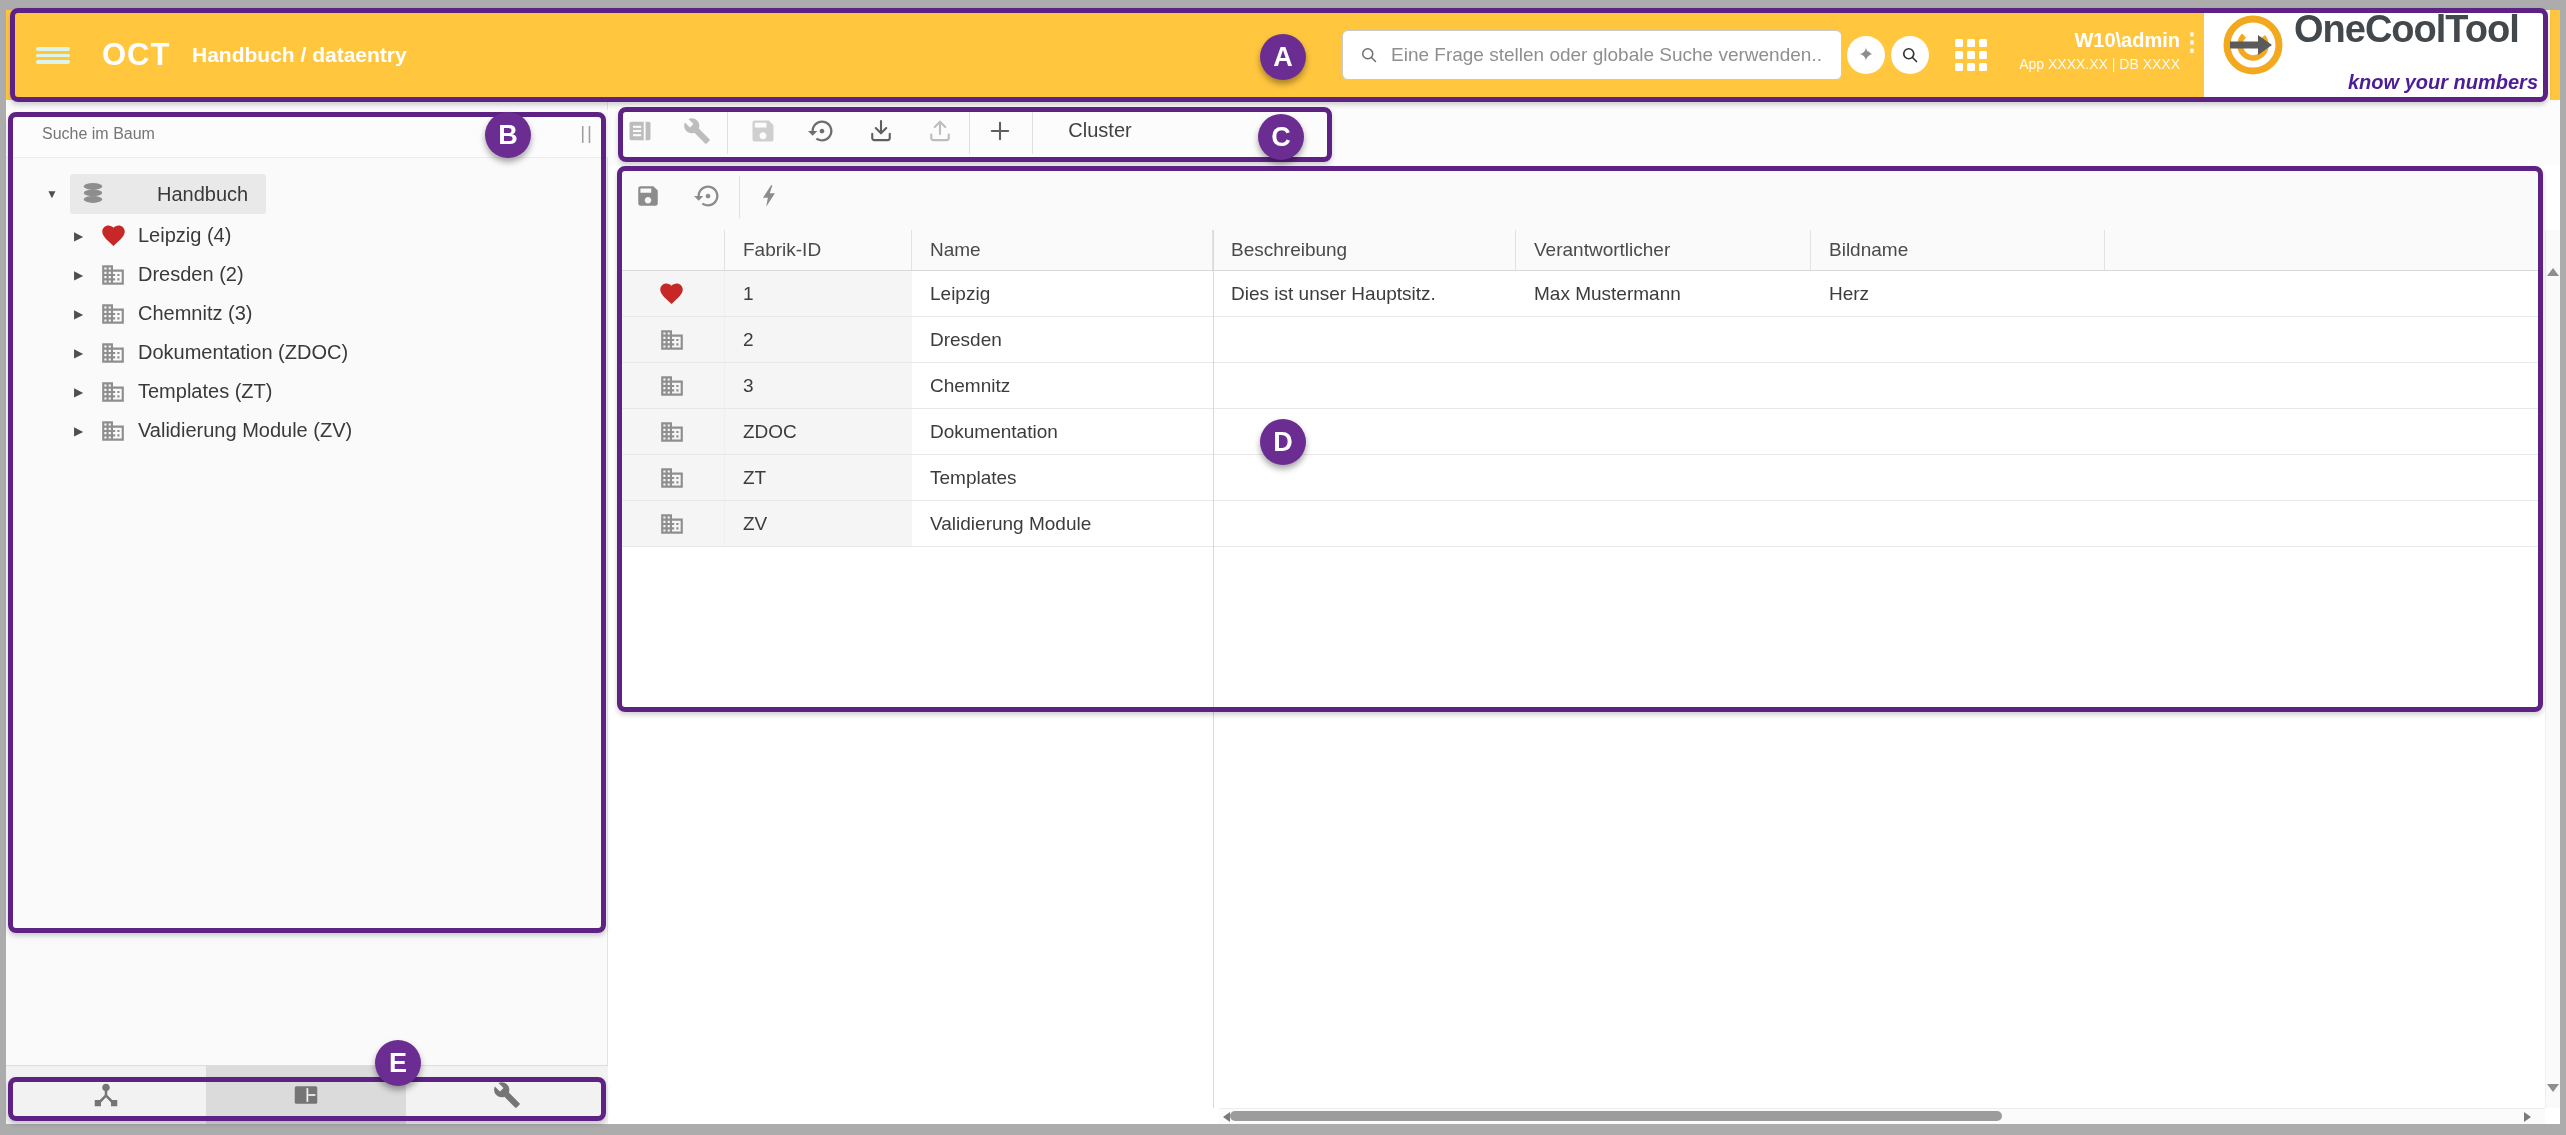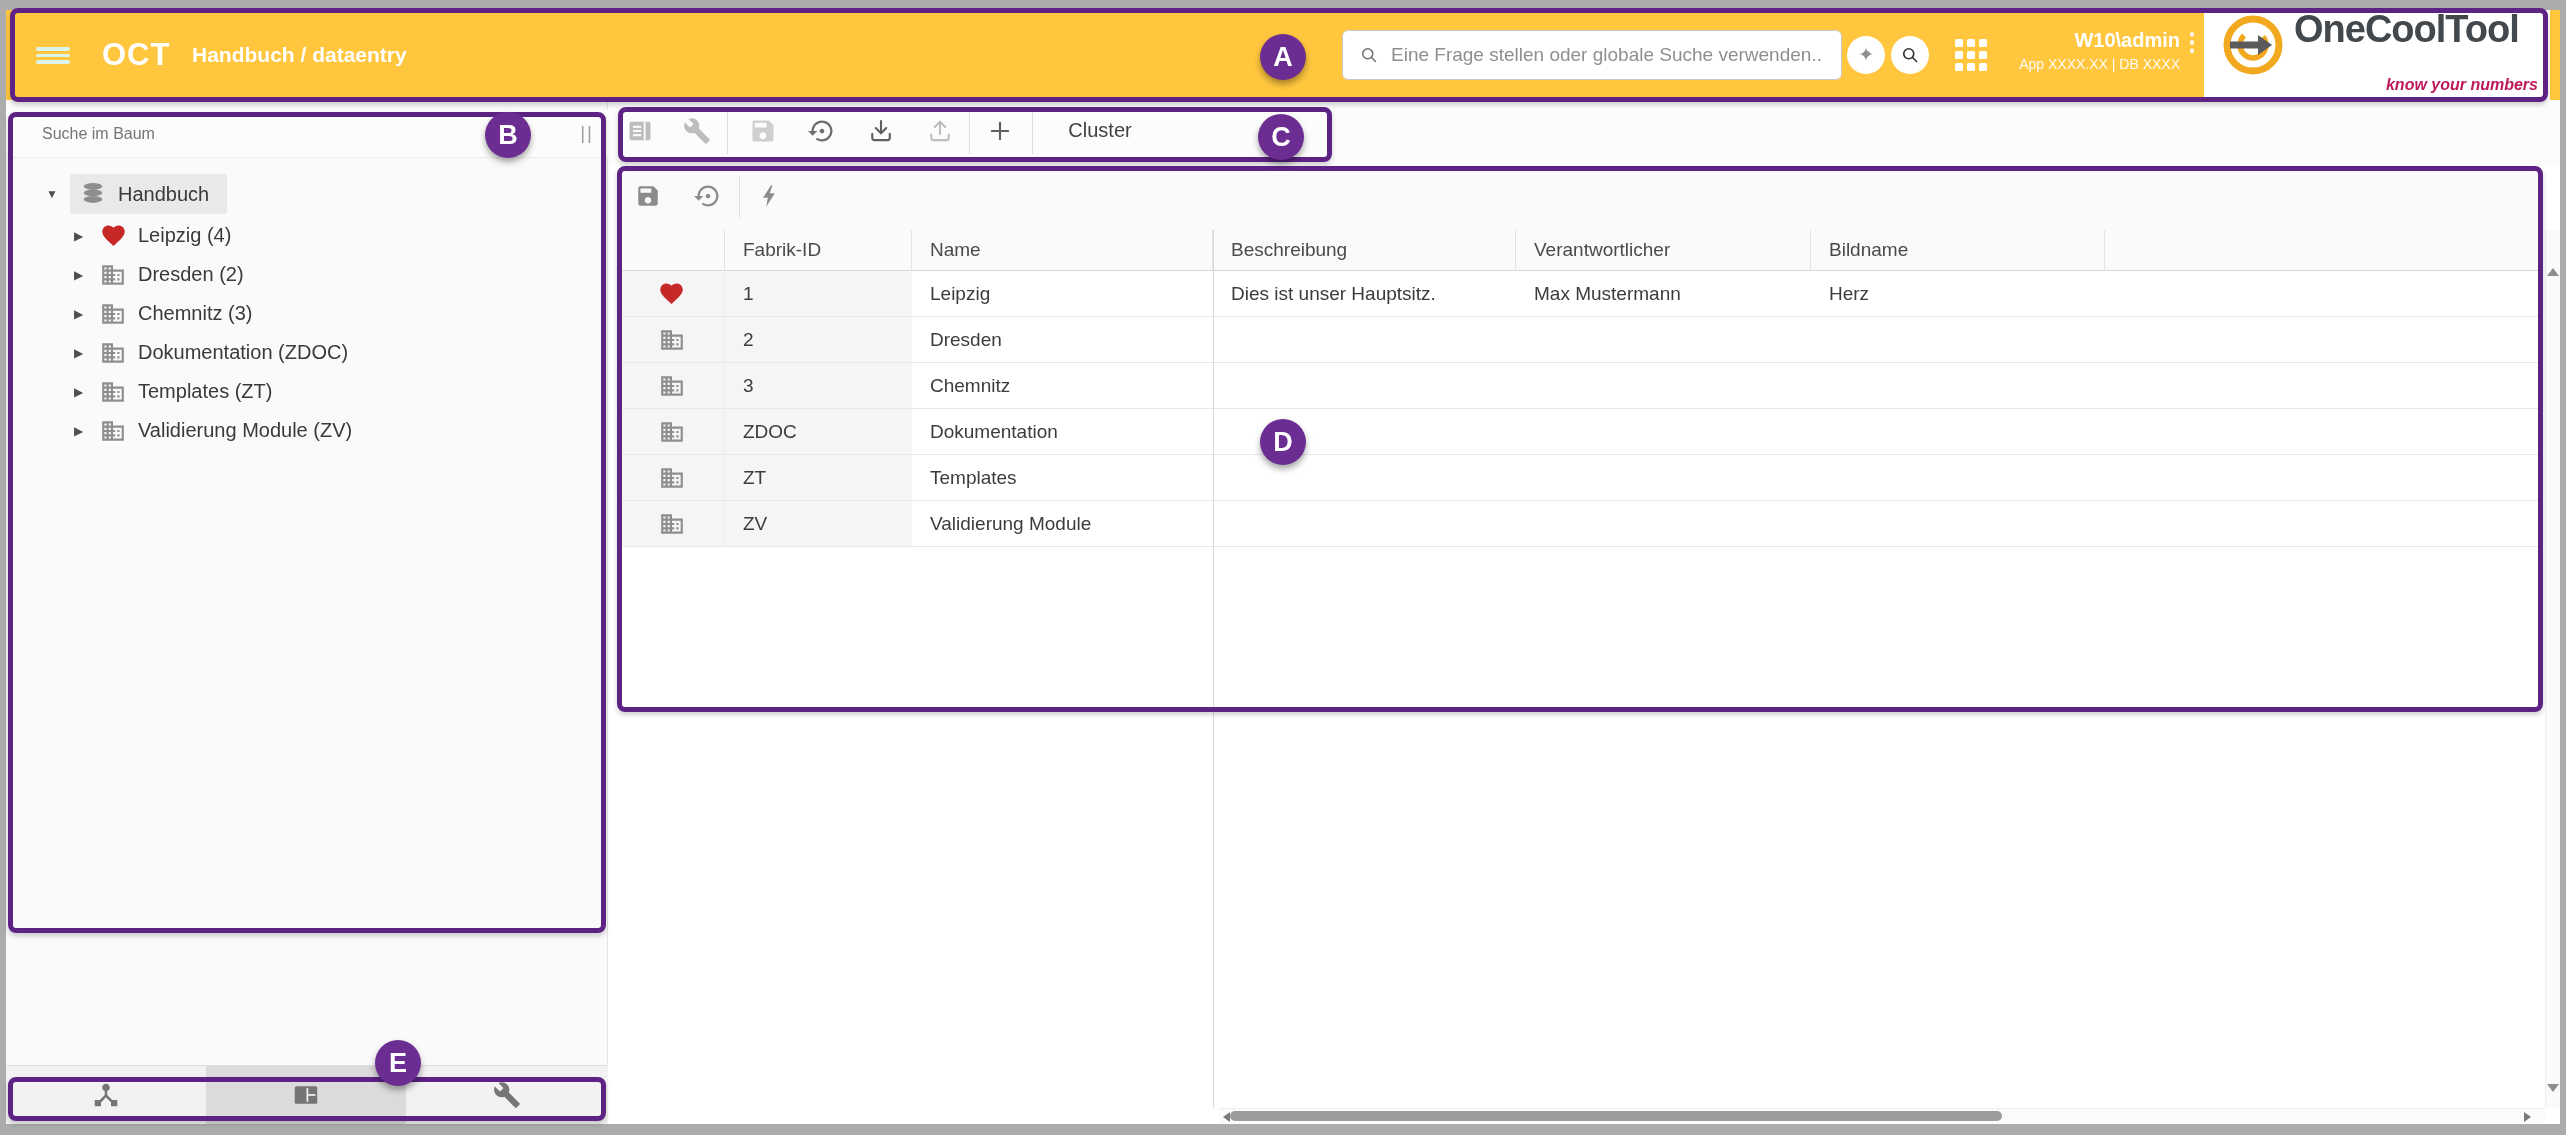--- a/index.html
+++ b/index.html
@@ -20,32 +20,32 @@
   .searchbox .ph { color:#8F8F8F; font-size:19px; margin-left:12px; }
   .circle-btn { width:38px; height:38px; border-radius:50%; background:#FFFFFF; display:flex; align-items:center; justify-content:center; }
   .apps-grid { display:grid; grid-template-columns:repeat(3,8px); grid-gap:4px; }
   .apps-grid i { width:8px; height:8px; background:#FFFFFF; border-radius:1.5px; }
   .user-wrap { top:17px; text-align:right; color:#FFFFFF; }
   .user-name { font-size:20px; font-weight:bold; line-height:26px; }
   .user-app { font-size:14px; line-height:22px; opacity:.95; }
   .kebab { color:#FFFFFF; font-size:24px; font-weight:bold; line-height:26px; }
   .logo-box { left:2198px; top:0; width:346px; height:90px; background:#FFFFFF; display:flex; align-items:flex-start; padding-left:14px; }
   .logo-text { font-size:38px; font-weight:bold; color:#43484D; letter-spacing:-1px; line-height:38px; margin-left:6px; }
-  .logo-tagline { position:absolute; right:12px; bottom:6px; color:#be185d; font-size:16px; font-style:italic; font-weight:bold; }
+  .logo-tagline { position:absolute; right:12px; bottom:6px; color:#4c1d95; font-size:20px; font-style:italic; font-weight:bold; }
 
   
   #sidebar { left:6px; top:100px; width:602px; height:965px; background:#FAFAFA; border-right:1px solid #E3E3E3; }
   .tree-search { left:6px; top:110px; width:602px; height:48px; background:#FCFCFC; border-bottom:1px solid #ECECEC; display:flex; align-items:center; padding-left:36px; }
   .tree-search .ph { color:#757575; font-size:16px; }
   .grip { position:absolute; right:14px; top:12px; color:#9E9E9E; font-size:19px; letter-spacing:2px; }
   .tree { left:6px; top:172px; width:602px; }
   .tree-root { display:flex; align-items:center; height:44px; padding-left:40px; }
   .tree-item { display:flex; align-items:center; height:39px; padding-left:68px; }
   .caret { width:24px; font-size:12px; color:#4F4F4F; text-align:left; }
-  .pill { display:flex; align-items:center; background:#E9E9E9; border-radius:3px; padding:5px 18px 5px 8px; }
+  .pill { display:flex; align-items:center; background:#E9E9E9; border-radius:3px; padding:5px 18px 5px 8px;gap:39px; }
   .ticon { width:30px; height:30px; display:inline-flex; align-items:center; justify-content:center; margin-right:10px; }
   .tlabel { font-size:20px; color:#3A3A3A; }
 
   
   #bottombar { left:6px; top:1065px; width:602px; height:59px; background:#F2F2F2; border-top:1px solid #DDDDDD; display:flex; }
   .bb-seg { width:200px; height:100%; display:flex; align-items:center; justify-content:center; }
   .bb-seg.active { background:#DBDBDB; }
   .bb-seg:last-child { width:202px; }
 
   

